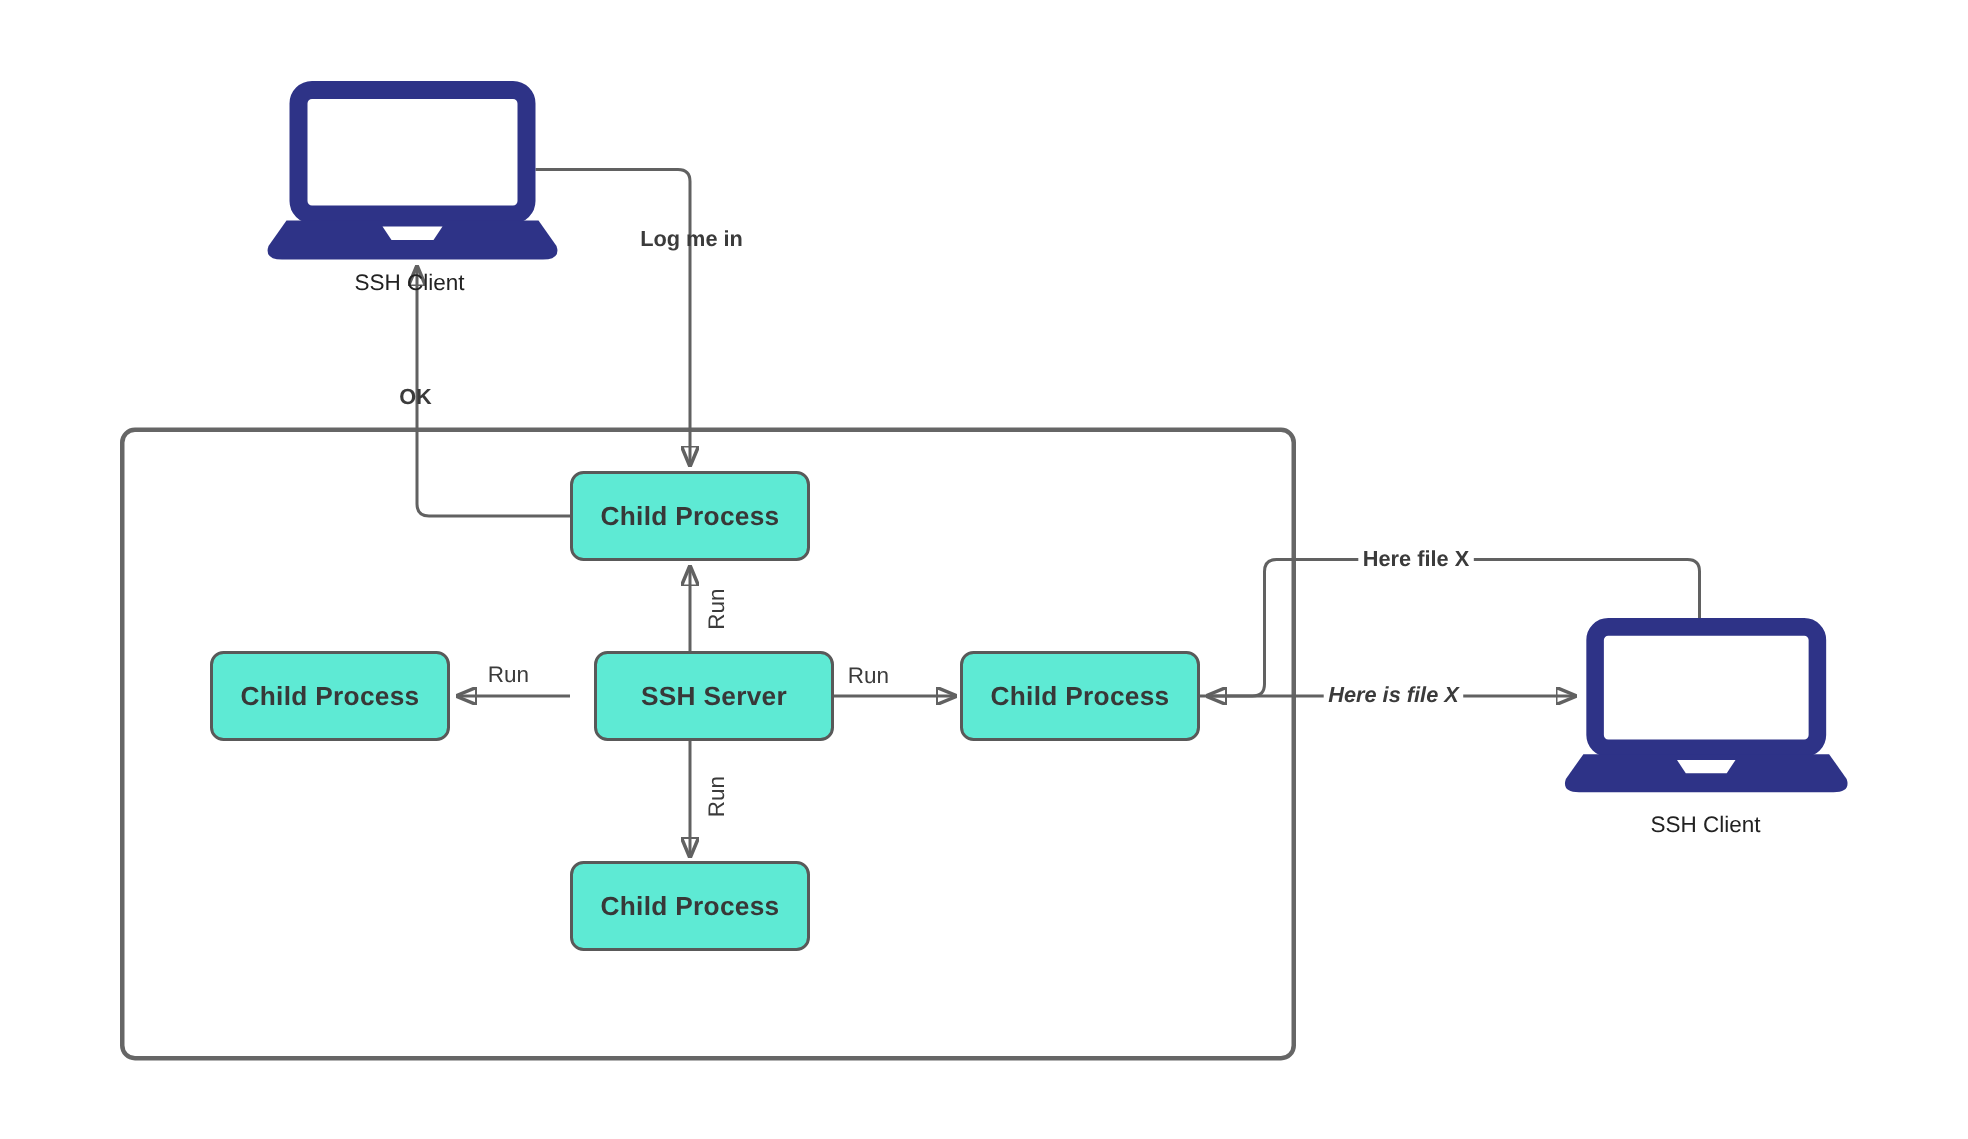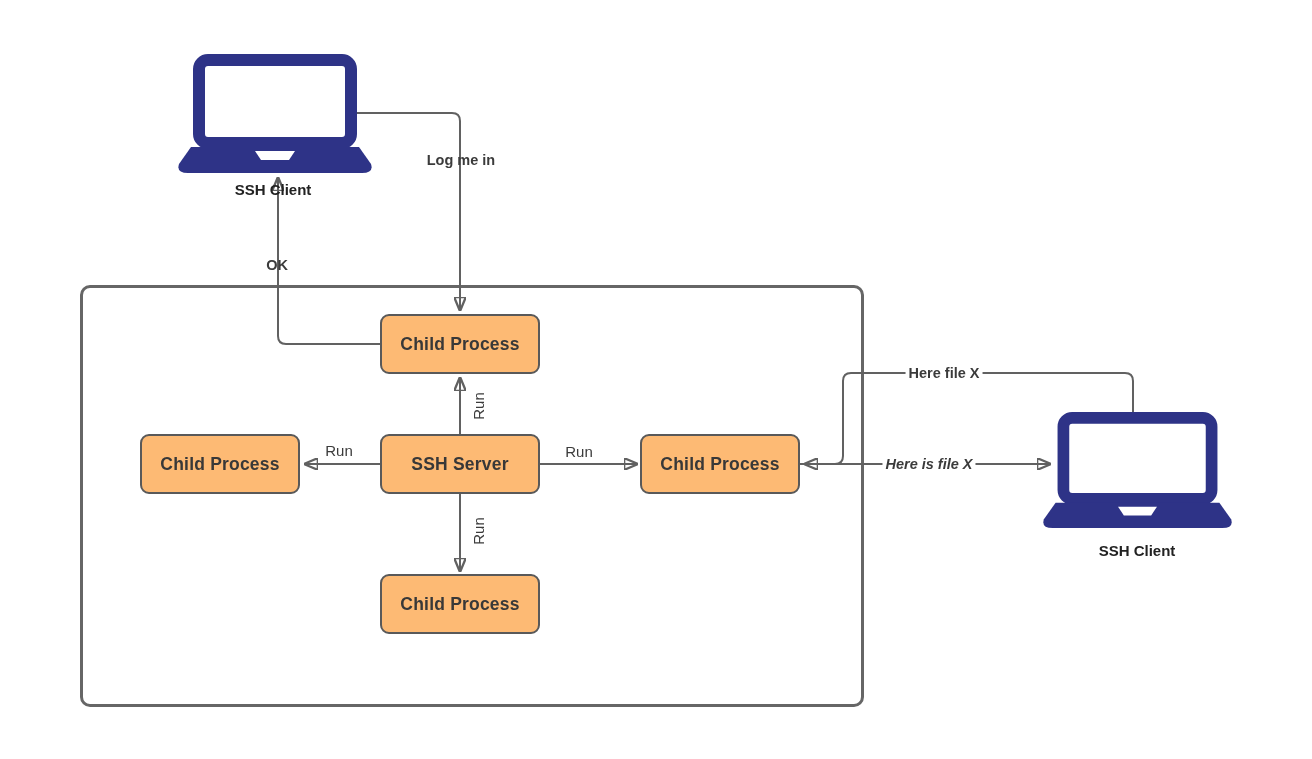--- a/index.html
+++ b/index.html
@@ -25,51 +25,51 @@
 
   
   svg.wires{position:absolute;left:0;top:0;width:1312px;height:759px;z-index:2;}
   svg.wires path{fill:none;stroke:#616161;stroke-width:2;}
 
   
   .node{
     position:absolute;
     width:160px;height:60px;
     box-sizing:border-box;
-    background:#fdba74;
+    background:#5eead4;
     border:2.5px solid #595959;
     border-radius:9px;
     display:flex;align-items:center;justify-content:center;
     font-weight:bold;font-size:17.5px;color:#383838;
     z-index:3;
     letter-spacing:0.2px;
   }
   .node-child-top{left:380px;top:314px;}
   .node-child-left{left:140px;top:434px;}
-  .node-ssh-server{left:380px;top:434px;}
+  .node-ssh-server{left:396px;top:434px;}
   .node-child-right{left:640px;top:434px;}
   .node-child-bottom{left:380px;top:574px;}
 
   
   .laptop{position:absolute;z-index:3;}
   .laptop-left{left:175px;top:54px;width:200px;height:126px;}
   .laptop-right{left:1040px;top:412px;width:195px;height:123px;}
 
   
   .lbl{
     position:absolute;
     white-space:nowrap;
     z-index:4;
     transform:translate(-50%,-50%);
     font-size:14.5px;
   }
   .lbl.bold{font-weight:bold;}
   .lbl.onwire{background:#ffffff;padding:0 3px;}
   .lbl.rot{transform:translate(-50%,-50%) rotate(-90deg);}
-  .lbl.device{font-size:15px;color:#222222;font-weight:bold;}
+  .lbl.device{font-size:15px;color:#222222;}
   .lbl.run{font-size:15px;color:#3b3b3b;}
 </style>
 </head>
 <body>
 
 <div class="canvas">
 
   <div class="server-boundary"></div>
 
   <svg class="wires" viewBox="0 0 1312 759">

